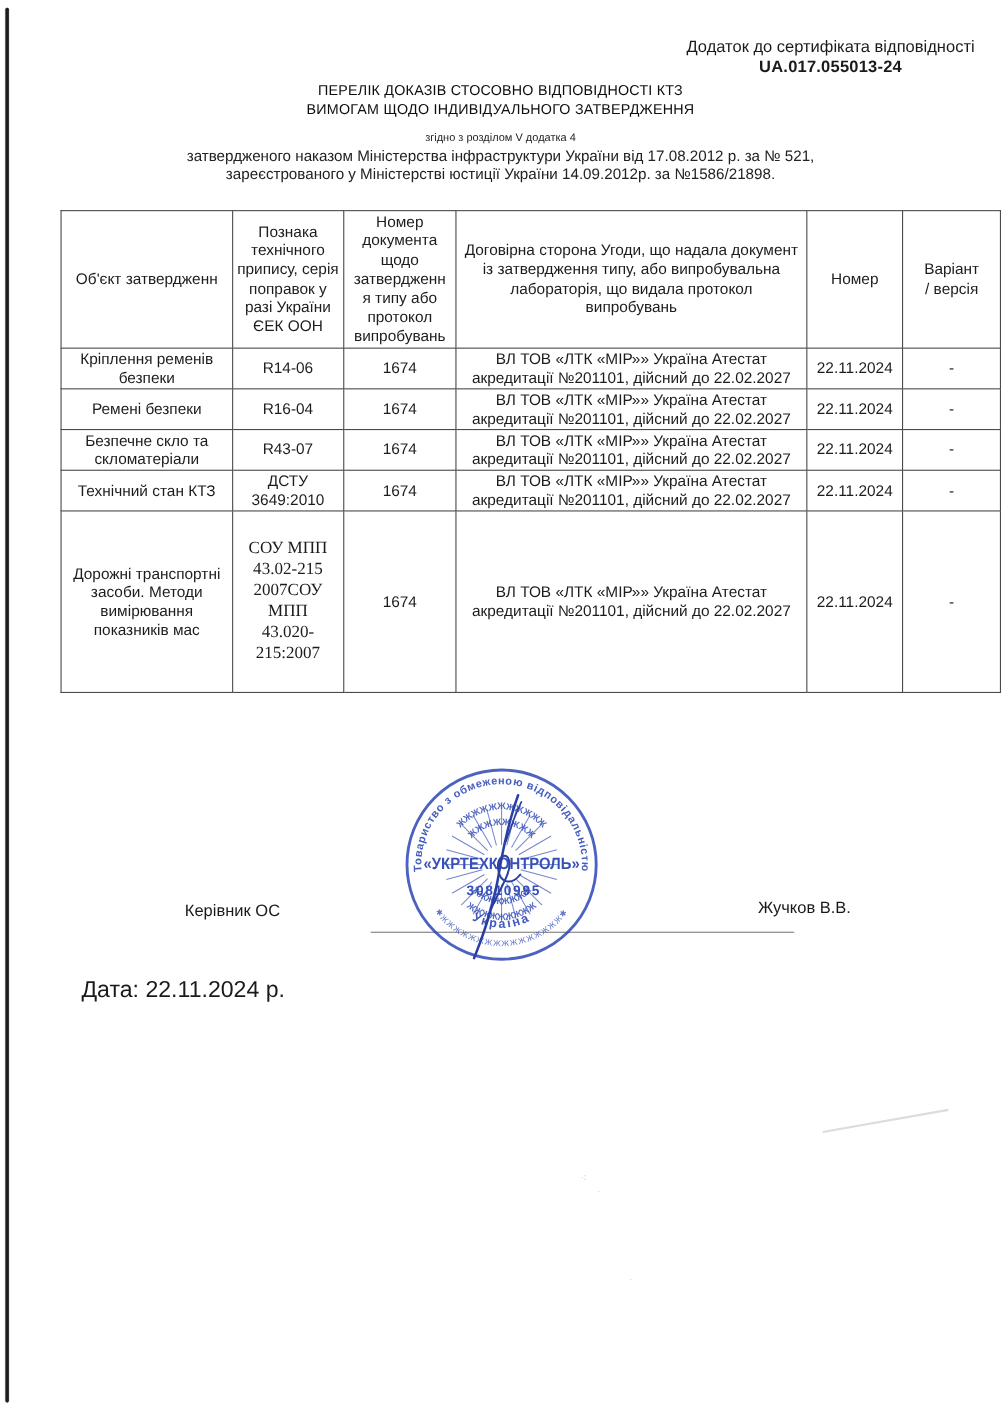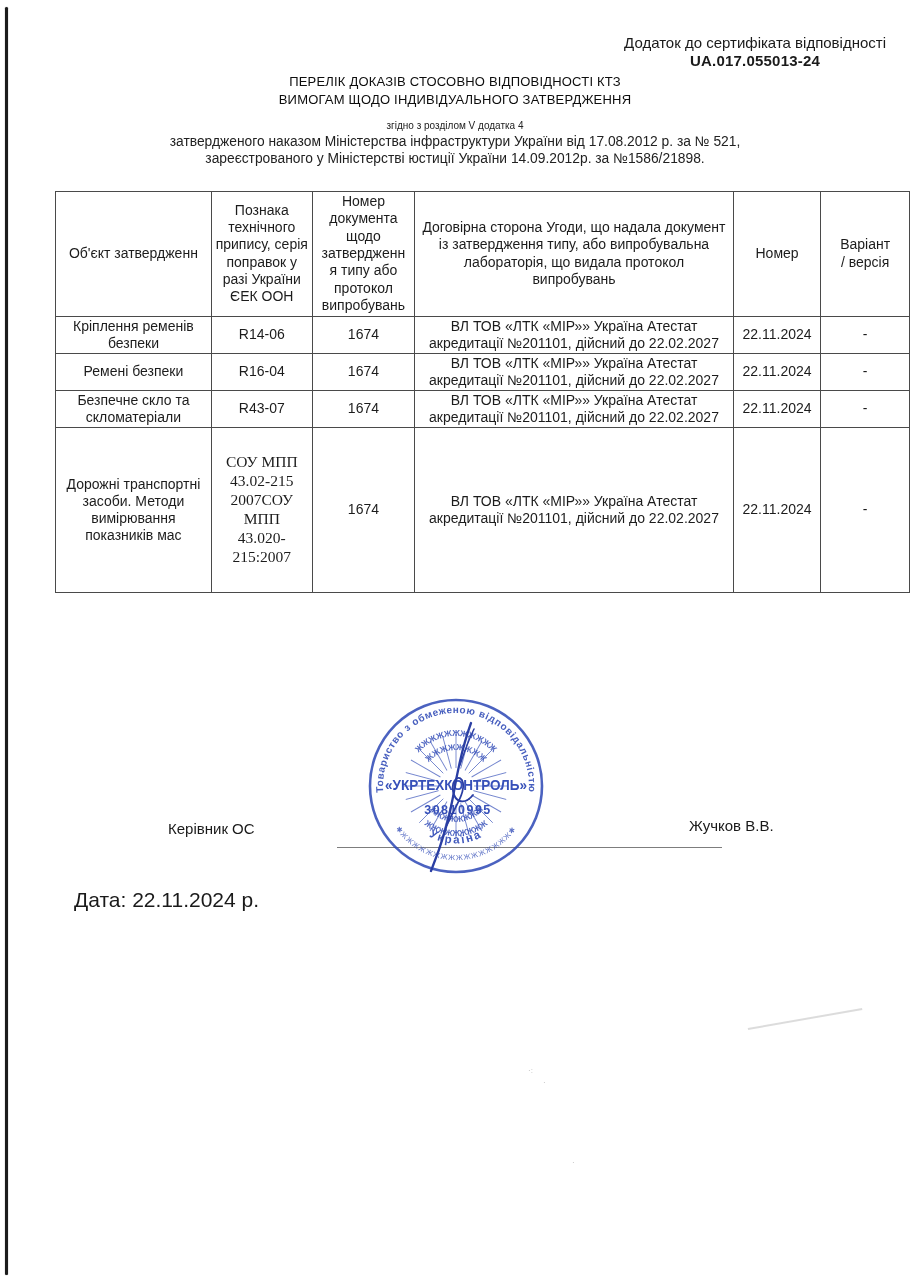--- a/index.html
+++ b/index.html
@@ -139,20 +139,30 @@
   <tr class="datarow">
     <td>Безпечне скло та
 скломатеріали</td>
     <td>R43-07</td>
     <td>1674</td>
     <td>ВЛ ТОВ «ЛТК «МІР»» Україна Атестат
 акредитації №201101, дійсний до 22.02.2027</td>
     <td>22.11.2024</td>
     <td>-</td>
   </tr>
+  <tr class="datarow">
+    <td>Технічний стан КТЗ</td>
+    <td>ДСТУ
+3649:2010</td>
+    <td>1674</td>
+    <td>ВЛ ТОВ «ЛТК «МІР»» Україна Атестат
+акредитації №201101, дійсний до 22.02.2027</td>
+    <td>22.11.2024</td>
+    <td>-</td>
+  </tr>
   <tr class="bigrow">
     <td>Дорожні транспортні
 засоби. Методи
 вимірювання
 показників мас</td>
     <td class="serif-cell">СОУ МПП
 43.02-215
 2007СОУ
 МПП
 43.020-

